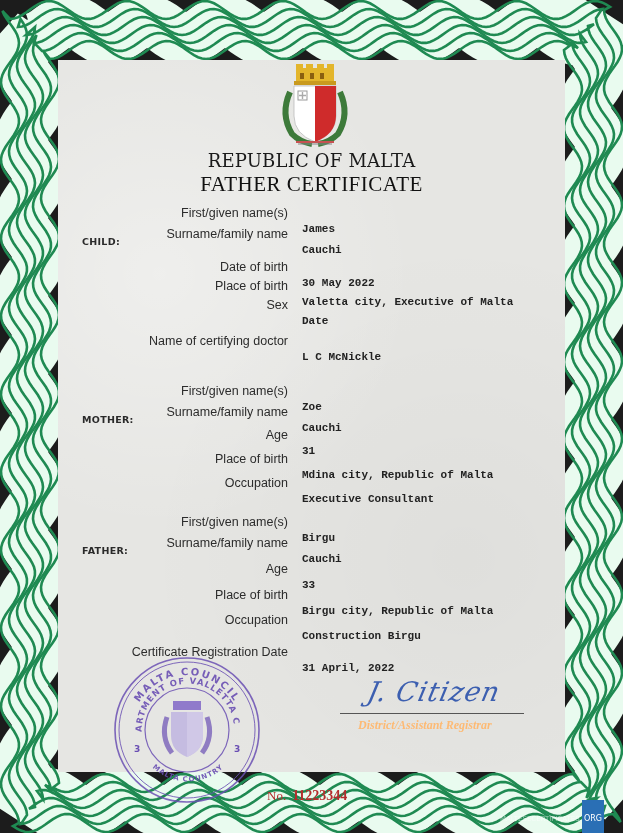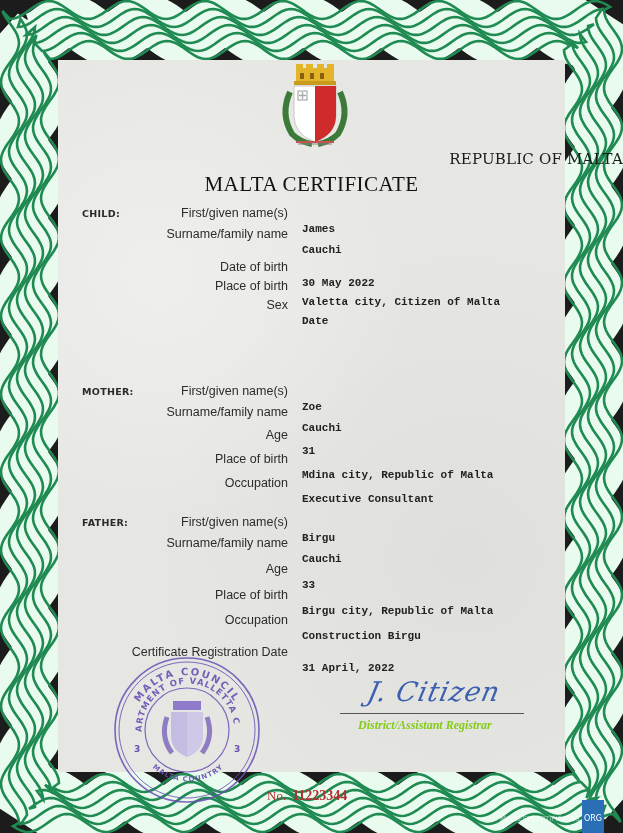--- a/index.html
+++ b/index.html
@@ -15,31 +15,31 @@
     background:
       radial-gradient(circle at 20% 30%, rgba(255,255,255,0.35) 0, transparent 40%),
       radial-gradient(circle at 80% 70%, rgba(0,0,0,0.03) 0, transparent 50%),
       #e6e6e3;
   }
   .content { position: absolute; left: 0; top: 0; width: 623px; height: 833px; }
 
   .crest { position: absolute; left: 276px; top: 64px; width: 78px; height: 84px; }
 
   .republic {
-    position: absolute; left: 0; width: 623px; top: 150px; text-align: right;
-    font-family: "DejaVu Serif", serif; font-size: 15px; color: #1a1a1a; letter-spacing: 0.2px;
+    position: absolute; left: 0; width: 623px; top: 150px; text-align: center;
+    font-family: "DejaVu Serif", serif; font-size: 18px; color: #1a1a1a; letter-spacing: 0.2px;
   }
   .title {
     position: absolute; left: 0; width: 623px; top: 172px; text-align: center;
     font-family: "Liberation Serif", serif; font-size: 21px; color: #111; letter-spacing: 0.5px;
   }
 
   .section-label {
     position: absolute; left: 82px; font-family: "DejaVu Sans", sans-serif;
-    font-size: 9.5px; font-weight: bold; color: #2a2a2a; letter-spacing: 0.3px;
+    font-size: 9.5px; font-weight: bold; color: #2a2a2a; letter-spacing: 0.3px; margin-top: 28px;
   }
   .row { position: absolute; left: 0; width: 623px; height: 18px; }
   .row .lbl {
     position: absolute; right: 335px; top: 0; white-space: nowrap;
     font-family: "Liberation Sans", sans-serif; font-size: 12.5px; color: #2c2c2c;
   }
   .row .val {
     position: absolute; left: 302px; top: 2px; white-space: nowrap;
     font-family: "Liberation Mono", monospace; font-size: 11px; font-weight: bold; color: #222; margin-top: 15px;
   }
@@ -47,21 +47,21 @@
   .stamp { position: absolute; left: 112px; top: 655px; width: 150px; height: 150px; }
 
   .signature {
     position: absolute; left: 368px; top: 676px;
     font-family: "DejaVu Serif", serif; font-style: italic; font-size: 27px; color: #3c5fb0;
     transform: skewX(-12deg); letter-spacing: 1px;
   }
   .sig-line { position: absolute; left: 340px; top: 713px; width: 184px; height: 1px; background: #555; }
   .registrar {
     position: absolute; left: 358px; top: 718px;
-    font-family: "Liberation Serif", serif; font-style: italic; font-weight: bold; font-size: 12px; color: #84cc16;
+    font-family: "Liberation Serif", serif; font-style: italic; font-weight: bold; font-size: 12px; color: #fdba74;
   }
   .number { position: absolute; left: 267px; top: 746px; font-family: "Liberation Serif", serif; color: #b52d2d; margin-top: 40px; }
   .number .no { font-size: 13px; margin-right: 6px; }
   .number .num { font-size: 14px; font-weight: bold; }
 
   .watermark {
     position: absolute; left: 500px; top: 814px; font-family: "DejaVu Sans", sans-serif;
     font-size: 7px; color: rgba(255,255,255,0.55); white-space: nowrap;
   }
   .watermark .org { background: #2a6fb5; color: #fff; padding: 14px 2px; font-size: 8px; }
@@ -117,42 +117,46 @@
     <path d="M39 22 L60 22 L60 52 Q60 70 39 78 Z" fill="#cf2b2b"></path>
 
     <rect x="22" y="27" width="9" height="9" fill="none" stroke="#999" stroke-width="1"></rect>
     <path d="M26.5 28 v7 M23 31.5 h7" stroke="#aaa" stroke-width="1.4"></path>
 
     <path d="M20 78 L58 78" stroke="#c75252" stroke-width="2"></path>
     <path d="M22 80 L56 80" stroke="#888" stroke-width="1"></path>
   </svg>
 
   <div class="republic">REPUBLIC OF MALTA</div>
-  <div class="title">MALTA CERTIFICATE</div>
+  <div class="title">FATHER CERTIFICATE</div>
 
   <div class="section-label" style="top:208px">CHILD:</div>
   <div class="row" style="top:206px">
     <span class="lbl">First/given name(s)</span>
     <span class="val">James</span>
   </div>
   <div class="row" style="top:227px">
     <span class="lbl">Surname/family name</span>
     <span class="val">Cauchi</span>
   </div>
   <div class="row" style="top:260px">
     <span class="lbl">Date of birth</span>
     <span class="val">30 May 2022</span>
   </div>
   <div class="row" style="top:279px">
     <span class="lbl">Place of birth</span>
-    <span class="val">Valetta city, Citizen of Malta</span>
+    <span class="val">Valetta city, Executive of Malta</span>
   </div>
   <div class="row" style="top:298px">
     <span class="lbl">Sex</span>
     <span class="val">Date</span>
+  </div>
+  <div class="row" style="top:334px">
+    <span class="lbl">Name of certifying doctor</span>
+    <span class="val">L C McNickle</span>
   </div>
 
   <div class="section-label" style="top:386px">MOTHER:</div>
   <div class="row" style="top:384px">
     <span class="lbl">First/given name(s)</span>
     <span class="val">Zoe</span>
   </div>
   <div class="row" style="top:405px">
     <span class="lbl">Surname/family name</span>
     <span class="val">Cauchi</span>

